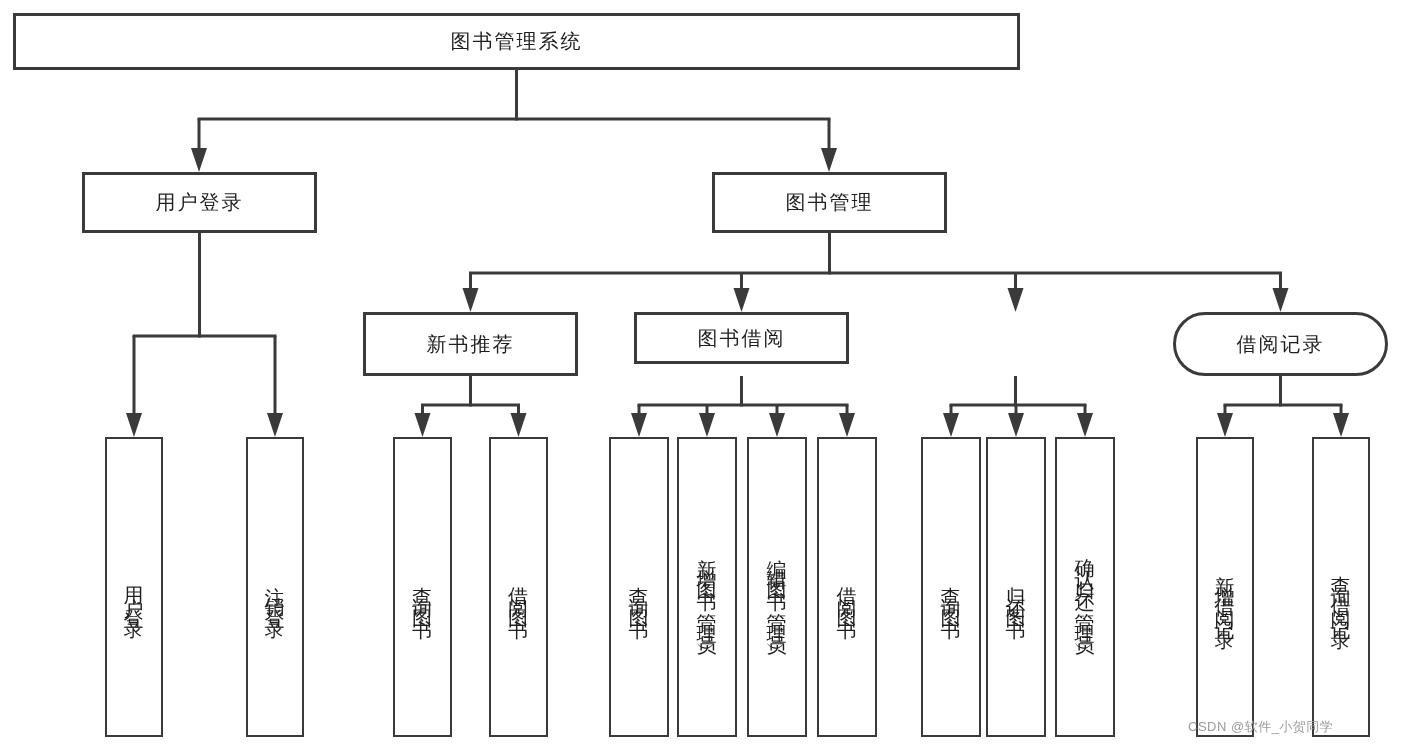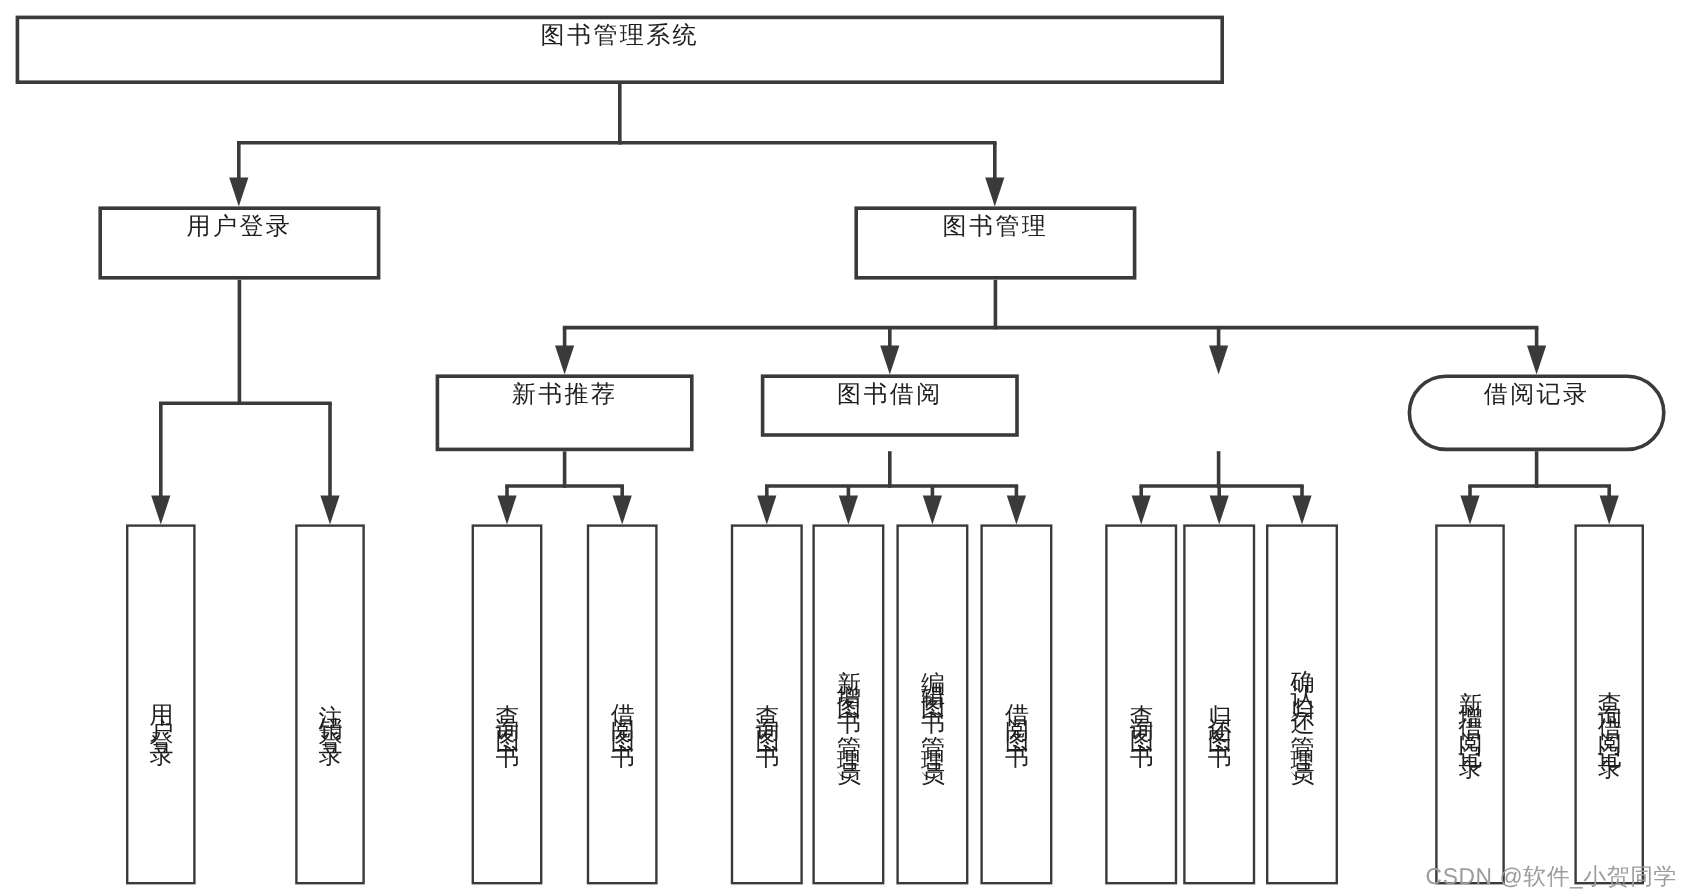--- a/index.html
+++ b/index.html
@@ -9,21 +9,21 @@
     background:#ffffff;
     font-family:"Liberation Sans",sans-serif;
     overflow:hidden;
   }
   .connectors{position:absolute;left:0;top:0;width:1405px;height:747px;}
   .hbox{
     position:absolute;
     background:#ffffff;
     border:3px solid #3a3a3a;
     box-sizing:border-box;
-    display:flex;align-items:flex-start;justify-content:center;
+    display:flex;align-items:center;justify-content:center;
     font-size:20px;letter-spacing:2px;color:#1f1f1f;
     white-space:nowrap;
   }
   .vbox{
     position:absolute;
     top:437px;height:300px;
     background:#ffffff;
     border:2.5px solid #3a3a3a;
     box-sizing:border-box;
     display:flex;align-items:center;justify-content:center;
@@ -58,21 +58,21 @@
   #l-bb-edit{left:747px;width:60px;}
   #l-bb-borrow{left:817px;width:60px;}
   #l-cb-query{left:921px;width:60px;}
   #l-cb-return{left:986px;width:60px;}
   #l-cb-confirm{left:1055px;width:60px;}
   #l-br-add{left:1196px;width:58px;}
   #l-br-query{left:1312px;width:58px;}
   .watermark{
     position:absolute;
     left:1188px;top:718px;
-    font-size:19px;
+    font-size:13px;
     color:#9c9c9c;
     letter-spacing:0.5px;
     white-space:nowrap;
   }
 </style>
 </head>
 <body>
 
 <div class="stage">
 

